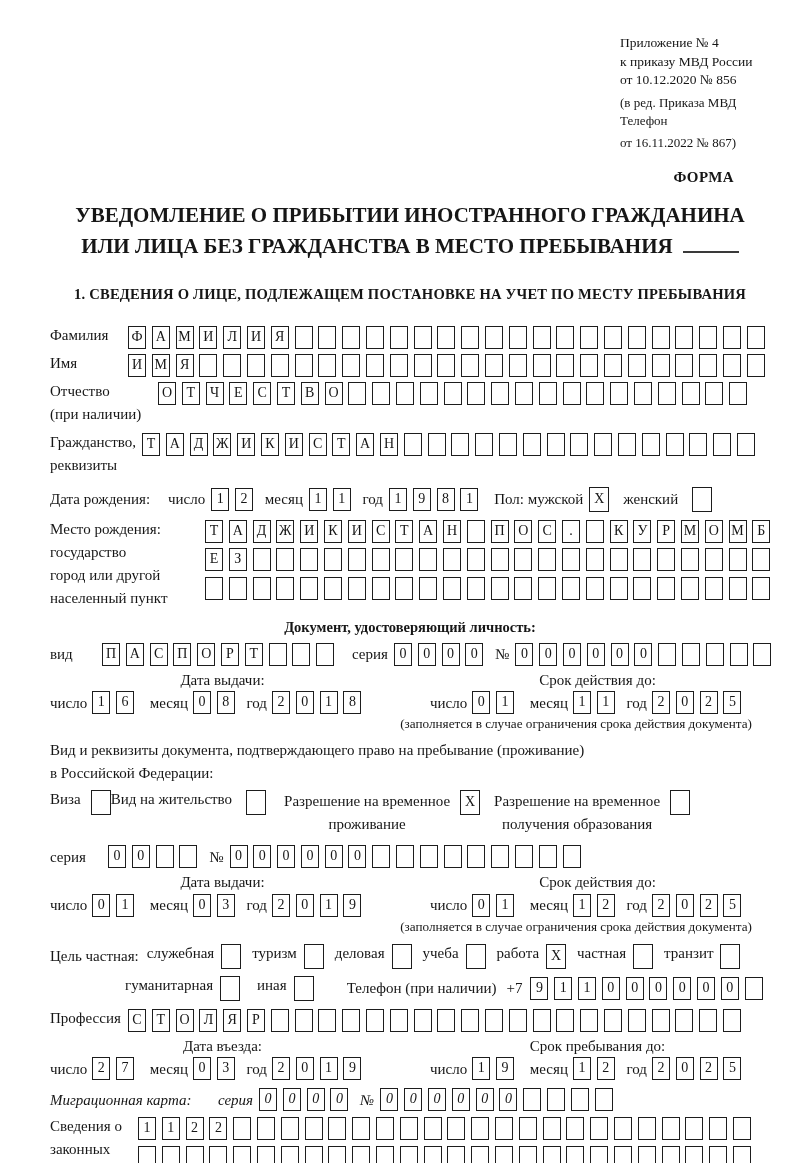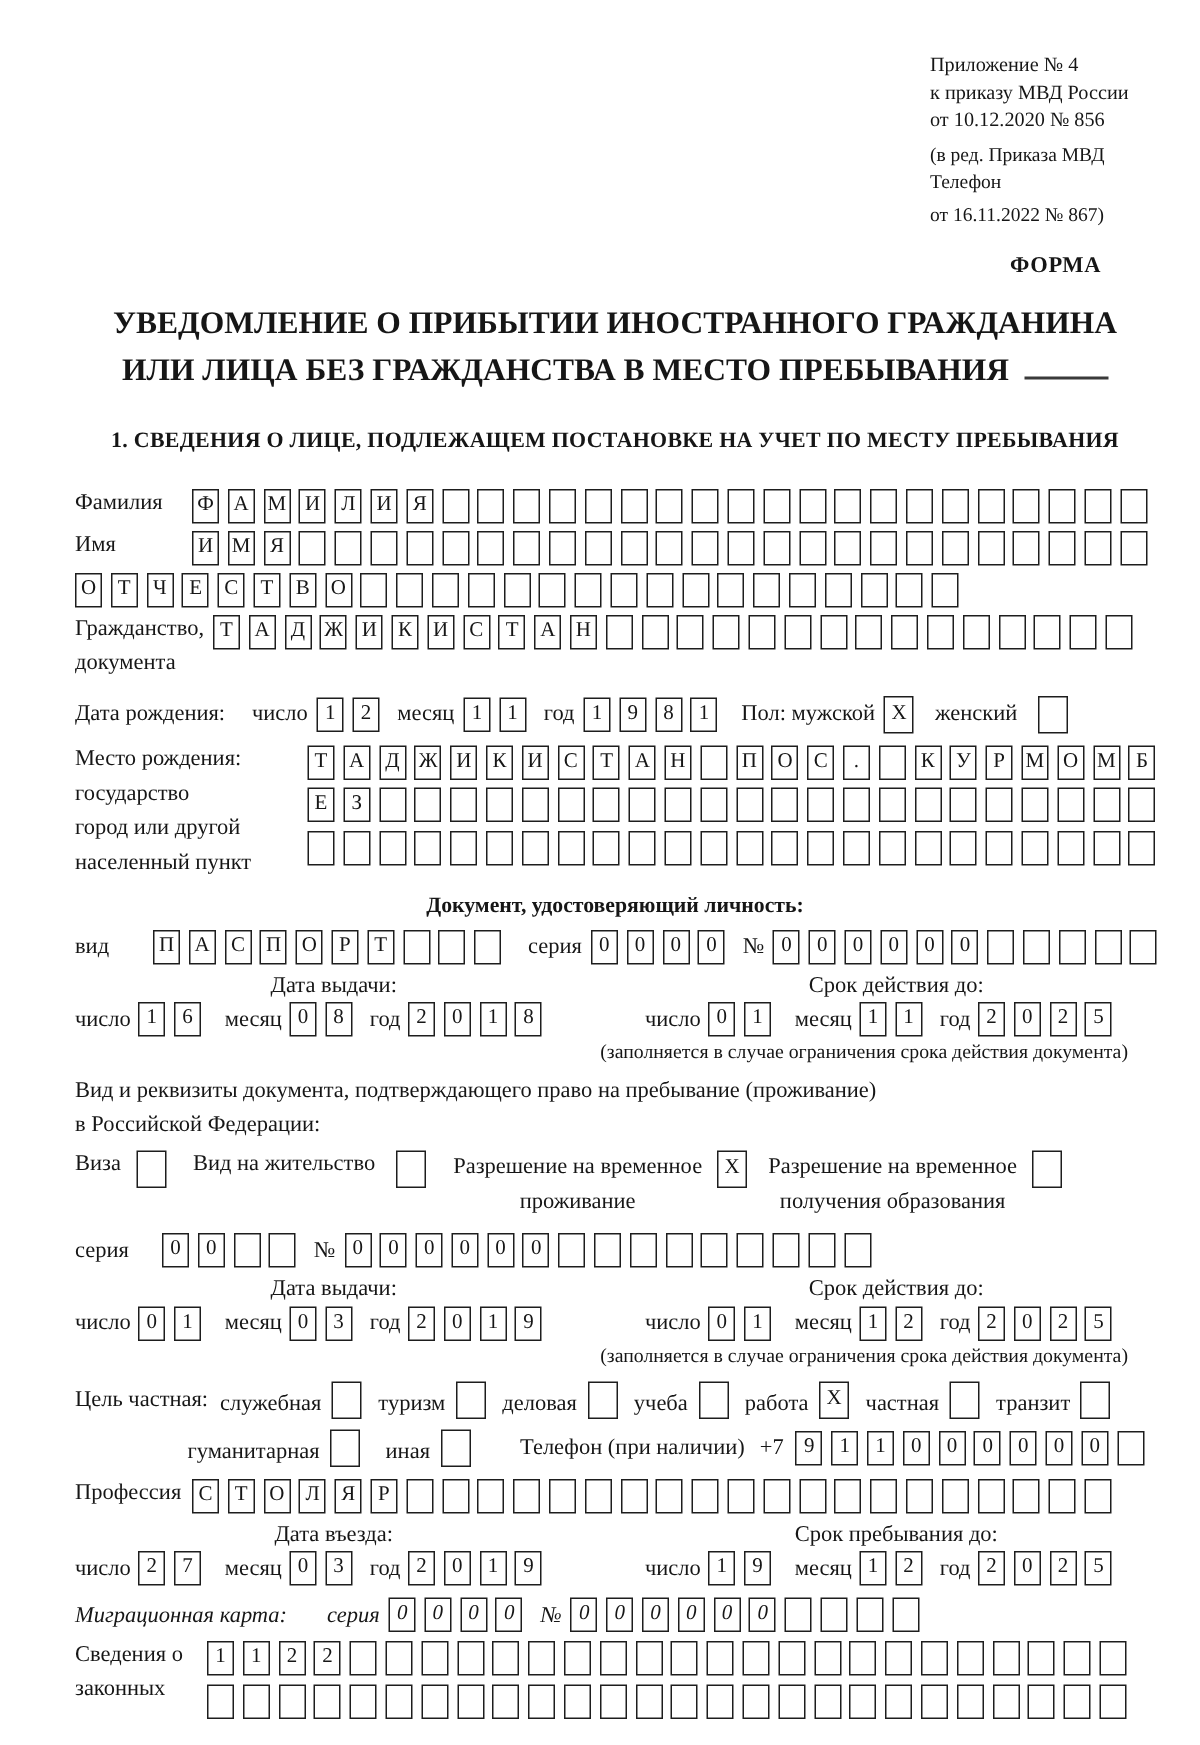--- a/index.html
+++ b/index.html
@@ -52,21 +52,21 @@
   .drow .dg-left { width:345px; }
   .drow .dg-right { margin-left:35px; }
   .limit-note { font-size:13.2px; text-align:right; padding-right:18px; margin:2px 0 8px 0; }
 
   .permit-intro { margin:4px 0 2px 0; }
   .visa-row { display:flex; align-items:flex-start; margin:8px 0 10px 0; }
   .visa-row .vlbl { white-space:nowrap; }
   .visa-row .ml { text-align:center; line-height:1.5; }
   .visa-row .cbx { margin:0 0 0 10px; }
 
-  .pair { display:inline-flex; align-items:flex-end; margin-right:11px; }
+  .pair { display:inline-flex; align-items:flex-start; margin-right:11px; }
   .pair .plab { margin-right:7px; white-space:nowrap; }
   .purpose2 { margin-left:75px; display:flex; align-items:center; margin-top:7px; }
   .phone-lbl { margin:0 10px 0 22px; white-space:nowrap; }
   .phone-prefix { margin-right:8px; }
 </style>
 </head>
 <body>
 
 <div class="page">
 
@@ -92,27 +92,31 @@
     <span class="flabel w78">Фамилия</span>
     <span class="boxes"><span class="box">Ф</span><span class="box">А</span><span class="box">М</span><span class="box">И</span><span class="box">Л</span><span class="box">И</span><span class="box">Я</span><span class="box"></span><span class="box"></span><span class="box"></span><span class="box"></span><span class="box"></span><span class="box"></span><span class="box"></span><span class="box"></span><span class="box"></span><span class="box"></span><span class="box"></span><span class="box"></span><span class="box"></span><span class="box"></span><span class="box"></span><span class="box"></span><span class="box"></span><span class="box"></span><span class="box"></span><span class="box"></span></span>
   </div>
 
   <div class="frow">
     <span class="flabel w78">Имя</span>
     <span class="boxes"><span class="box">И</span><span class="box">М</span><span class="box">Я</span><span class="box"></span><span class="box"></span><span class="box"></span><span class="box"></span><span class="box"></span><span class="box"></span><span class="box"></span><span class="box"></span><span class="box"></span><span class="box"></span><span class="box"></span><span class="box"></span><span class="box"></span><span class="box"></span><span class="box"></span><span class="box"></span><span class="box"></span><span class="box"></span><span class="box"></span><span class="box"></span><span class="box"></span><span class="box"></span><span class="box"></span><span class="box"></span></span>
   </div>
 
   <div class="frow">
+    <span class="flabel w108 stack">
+      <span class="line" style="display:block">Отчество</span>
+      <span class="line" style="display:block">(при наличии)</span>
+    </span>
     <span class="boxes"><span class="box">О</span><span class="box">Т</span><span class="box">Ч</span><span class="box">Е</span><span class="box">С</span><span class="box">Т</span><span class="box">В</span><span class="box">О</span><span class="box"></span><span class="box"></span><span class="box"></span><span class="box"></span><span class="box"></span><span class="box"></span><span class="box"></span><span class="box"></span><span class="box"></span><span class="box"></span><span class="box"></span><span class="box"></span><span class="box"></span><span class="box"></span><span class="box"></span><span class="box"></span><span class="box"></span></span>
   </div>
 
   <div class="frow">
     <span class="flabel w92 stack">
       <span class="line" style="display:block">Гражданство,</span>
-      <span class="line" style="display:block">документа</span>
+      <span class="line" style="display:block">реквизиты</span>
     </span>
     <span class="boxes"><span class="box">Т</span><span class="box">А</span><span class="box">Д</span><span class="box">Ж</span><span class="box">И</span><span class="box">К</span><span class="box">И</span><span class="box">С</span><span class="box">Т</span><span class="box">А</span><span class="box">Н</span><span class="box"></span><span class="box"></span><span class="box"></span><span class="box"></span><span class="box"></span><span class="box"></span><span class="box"></span><span class="box"></span><span class="box"></span><span class="box"></span><span class="box"></span><span class="box"></span><span class="box"></span><span class="box"></span><span class="box"></span></span>
   </div>
 
   <div class="frow" style="align-items:center; margin-top:8px;">
     <span class="flabel w112">Дата рождения:</span>
     <span class="dlbl inlbl">число</span>
     <span class="boxes"><span class="box">1</span><span class="box">2</span></span>
     <span class="dlbl inlbl">месяц</span>
     <span class="boxes"><span class="box">1</span><span class="box">1</span></span>
@@ -172,21 +176,21 @@
     </div>
   </div>
   <div class="limit-note">(заполняется в случае ограничения срока действия документа)</div>
 
   <div class="permit-intro">Вид и реквизиты документа, подтверждающего право на пребывание (проживание)</div>
   <div class="permit-intro">в Российской Федерации:</div>
 
   <div class="visa-row">
     <span class="vlbl">Виза</span>
     <span class="cbx"><span class="box"></span></span>
-    <span class="vlbl" style="margin-left:18px;">Вид на жительство</span>
+    <span class="vlbl" style="">Вид на жительство</span>
     <span class="cbx" style="margin-left:14px;"><span class="box"></span></span>
     <span class="ml" style="margin-left:18px;">
       <span style="display:block">Разрешение на временное</span>
       <span style="display:block">проживание</span>
     </span>
     <span class="cbx"><span class="box">X</span></span>
     <span class="ml" style="margin-left:14px;">
       <span style="display:block">Разрешение на временное</span>
       <span style="display:block">получения образования</span>
     </span>

